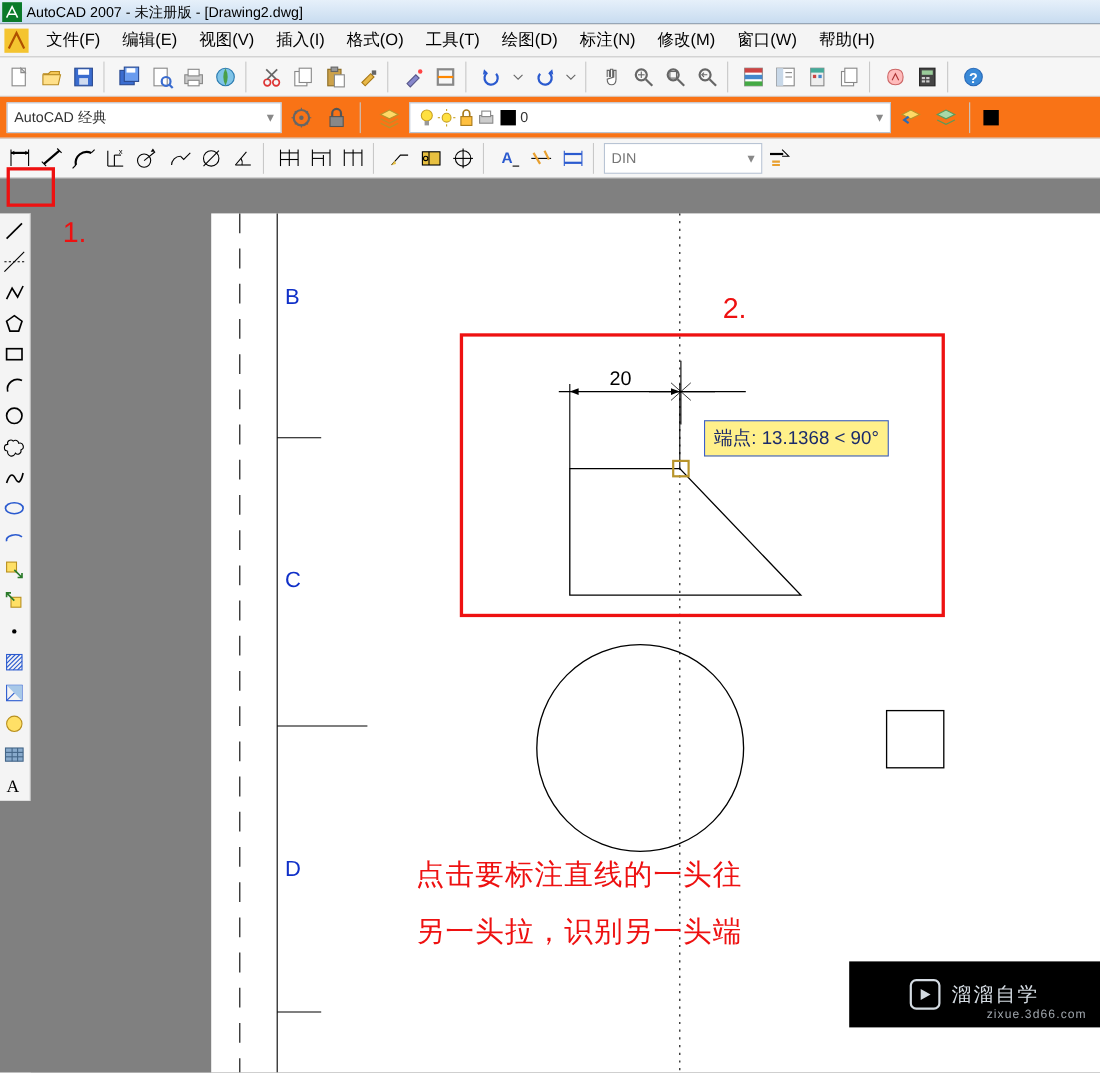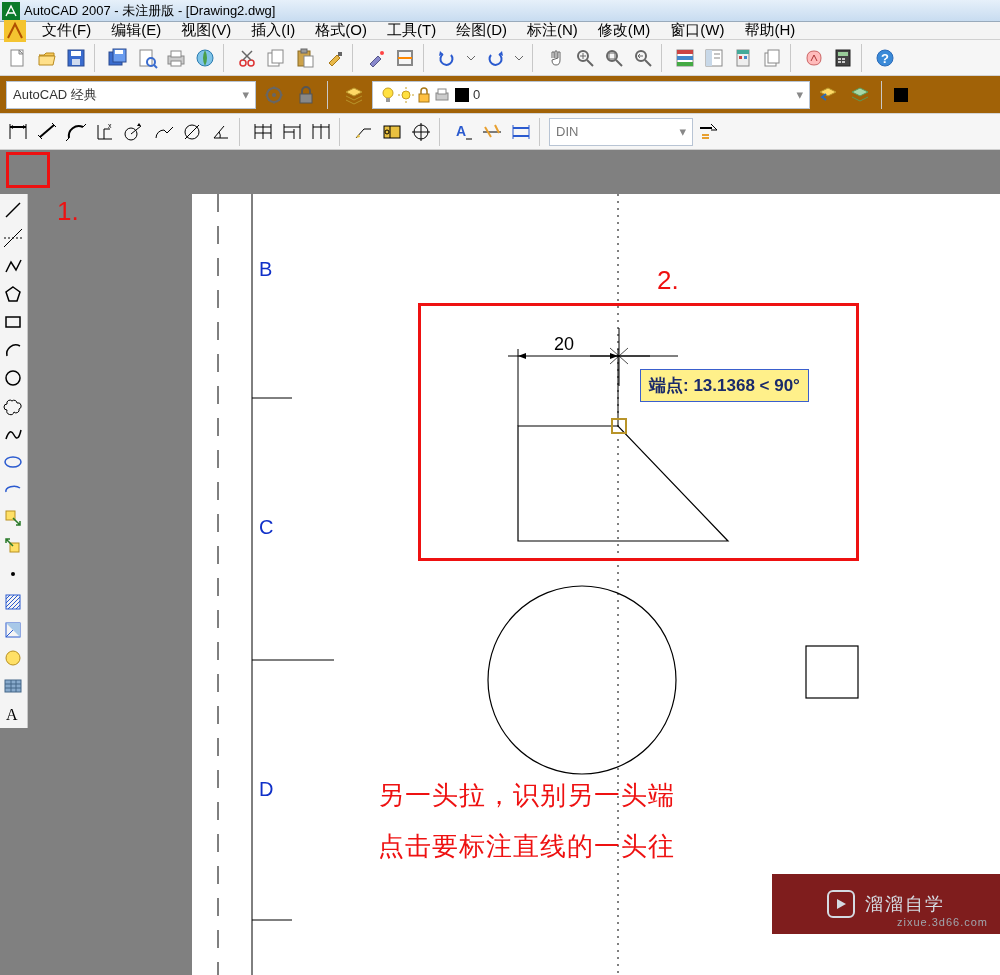--- a/index.html
+++ b/index.html
@@ -18,21 +18,21 @@
     display: flex;
     align-items: center;
     padding-left: 2px;
     border-bottom: 1px solid #9ab;
     color: #000;
   }
   .title-bar .icon { width: 18px; height: 18px; margin-right: 4px; background:#0a7a2a; display:inline-flex; align-items:center; justify-content:center; position:relative;}
   .title-bar .icon svg{ width:16px; height:16px;}
   .menu-bar {
     background: #f4f4f4;
-    height: 18px;
+    height: 30px;
     display: flex;
     align-items: center;
     padding-left: 4px;
     border-bottom: 1px solid #d0d0d0;
   }
   .menu-bar .app-icon{ width:22px; height:22px; margin-right:6px; display:inline-flex; align-items:center; justify-content:center;}
   .menu-item { padding: 4px 10px; color: #000; cursor: default; font-size:15px;}
   .toolbar {
     background: #f6f6f6;
     height: 36px;
@@ -43,35 +43,35 @@
     gap: 1px;
   }
   .tb-btn {
     width: 28px; height: 28px;
     display: inline-flex; align-items:center; justify-content:center;
     border: 1px solid transparent;
     cursor: pointer;
   }
   .tb-sep{ width:6px; height:28px; border-left:1px solid #c8c8c8; margin:0 3px;}
   .tb-dd{ width:18px; display:inline-flex; align-items:center; justify-content:center; cursor:pointer;}
-  .row2{ display:flex; align-items:center; background:#a16207; height:38px; border-bottom:1px solid #d4d4d4; gap:4px; padding:2px 6px;}
+  .row2{ display:flex; align-items:center; background:#f97316; height:38px; border-bottom:1px solid #d4d4d4; gap:4px; padding:2px 6px;}
   .combo{ height:28px; border:1px solid #b8c4d4; background:#fff; display:flex; align-items:center; padding:0 6px; color:#333;}
   .combo .arrow{ margin-left:auto; color:#888;}
   .row3{ display:flex; align-items:center; background:#f6f6f6; height:36px; border-bottom:1px solid #cfcfcf; gap:1px; padding:2px 4px;}
   .red-box1{ border:3px solid #e11; position:absolute; left:6px; top:152px; width:44px; height:36px; pointer-events:none;}
   .red-box2{ border:3px solid #e11; position:absolute; left:418px; top:303px; width:441px; height:258px; pointer-events:none;}
   .red-label{ position:absolute; color:#e11; font-size:26px; font-weight:500;}
   .left-toolbar{ position:absolute; left:0; top:194px; width:28px; background:#f4f4f4; border-right:1px solid #c8c8c8; display:flex; flex-direction:column; padding-top:2px;}
   .lt-btn{ width:26px; height:28px; display:flex; align-items:center; justify-content:center; cursor:pointer; border:1px solid transparent;}
   .canvas-outer{ position:absolute; left:28px; top:194px; width:164px; height:781px; background:#808080;}
   .paper{ position:absolute; left:192px; top:194px; width:808px; height:781px; background:#fff; }
   .paper svg{ position:absolute; left:0; top:0;}
   .tooltip{ position:absolute; background:#fff08a; border:1px solid #3a5fcd; padding:4px 8px; font-size:17px; color:#1a2a6a;}
   .instr{ position:absolute; color:#e11; font-size:26px; line-height:1.95; letter-spacing:1px;}
-  .watermark{ position:absolute; right:0; bottom:41px; width:228px; height:60px; background:#7f1d1d; color:#d4dbe2; display:flex; align-items:center; justify-content:center; font-size:18px; letter-spacing:2px; gap:10px;}
+  .watermark{ position:absolute; right:0; bottom:41px; width:228px; height:60px; background:#000000; color:#d4dbe2; display:flex; align-items:center; justify-content:center; font-size:18px; letter-spacing:2px; gap:10px;}
   .watermark .play{ width:28px; height:28px; border:2px solid #d4dbe2; border-radius:6px; display:flex; align-items:center; justify-content:center;}
   .watermark .sub{ position:absolute; bottom:6px; right:12px; font-size:11px; letter-spacing:1px; color:#a0a6ad;margin-left:20px;}
   svg{ overflow:visible;}
 </style>
 </head>
 <body>
 
 <div class="title-bar">
   <span class="icon">
     <svg viewBox="0 0 16 16">
@@ -650,33 +650,33 @@
     <line x1="398" y1="162" x2="458" y2="162" stroke="#000"></line>
     <line x1="427" y1="134" x2="427" y2="192" stroke="#000"></line>
     <line x1="418" y1="154" x2="436" y2="170" stroke="#000" stroke-width="0.7"></line>
     <line x1="436" y1="154" x2="418" y2="170" stroke="#000" stroke-width="0.7"></line>
 
     <circle cx="390" cy="486" r="94" fill="none" stroke="#000" stroke-width="1.2"></circle>
 
     <rect x="614" y="452" width="52" height="52" fill="none" stroke="#000" stroke-width="1.2"></rect>
   </svg>
 
-  <div class="tooltip" style="left:448px; top:175px;font-weight:bold;">
+  <div class="tooltip" style="left:448px; top:188px;">
     <span>端点: 13.1368 &lt; 90°</span>
   </div>
 </div>
 
 <div class="red-box1"></div>
 <div class="red-label" style="left:57px; top:196px;">1.</div>
 <div class="red-box2"></div>
 <div class="red-label" style="left:657px; top:265px;">2.</div>
 
 <div class="instr" style="left:378px; top:770px; width:380px;">
+  <div>点击要标注直线的一头往</div>
   <div>另一头拉，识别另一头端</div>
-  <div>点击要标注直线的一头往</div>
 </div>
 
 <div class="watermark">
   <span class="play">
     <svg width="12" height="12">
         <path d="M2 1 L11 6 L2 11 Z" fill="#d4dbe2"></path>
       </svg>
   </span>
   <span>溜溜自学</span>
   <span class="sub">zixue.3d66.com</span>

